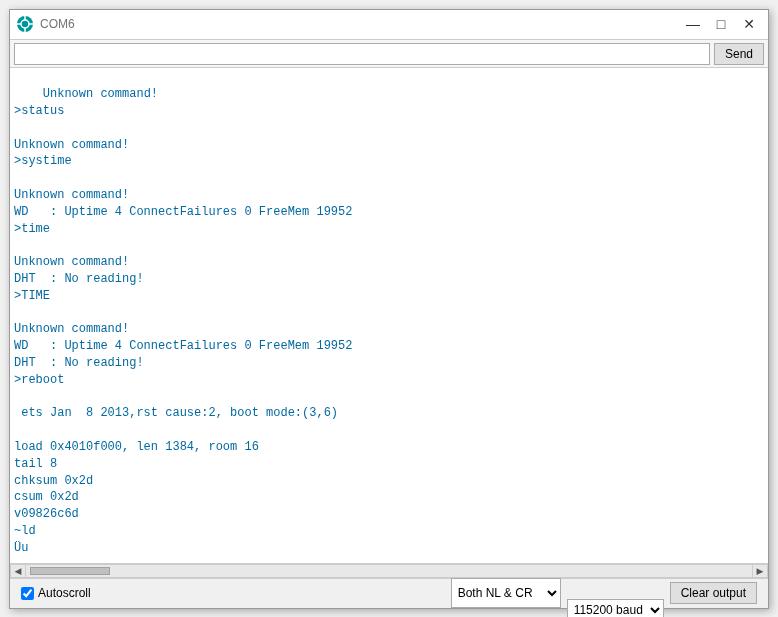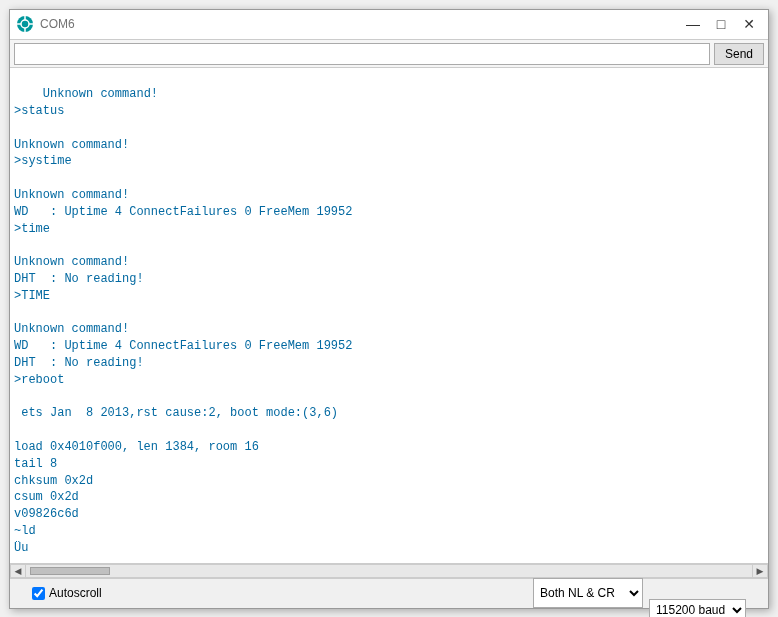--- a/index.html
+++ b/index.html
@@ -149,21 +149,21 @@
       justify-content: center;
       font-size: 9px;
       cursor: pointer;
       color: #555;
       flex-shrink: 0;
     }
 
     .status-bar {
       display: flex;
       align-items: center;
-      padding: 3px 22px;
+      padding: 3px 11px;
       background: #f0f0f0;
       border-top: 1px solid #ccc;
       height: 30px;
       flex-shrink: 0;
       gap: 6px;
     }
 
     .autoscroll-check {
       display: flex;
       align-items: center;
@@ -284,15 +284,16 @@
       <option>9600 baud</option>
       <option>19200 baud</option>
       <option>38400 baud</option>
       <option>57600 baud</option>
       <option>74880 baud</option>
       <option selected="">115200 baud</option>
       <option>230400 baud</option>
       <option>250000 baud</option>
     </select>
 
+    <button class="clear-btn">Clear output</button>
   </div>
 
 </div>
 
 </body></html>

